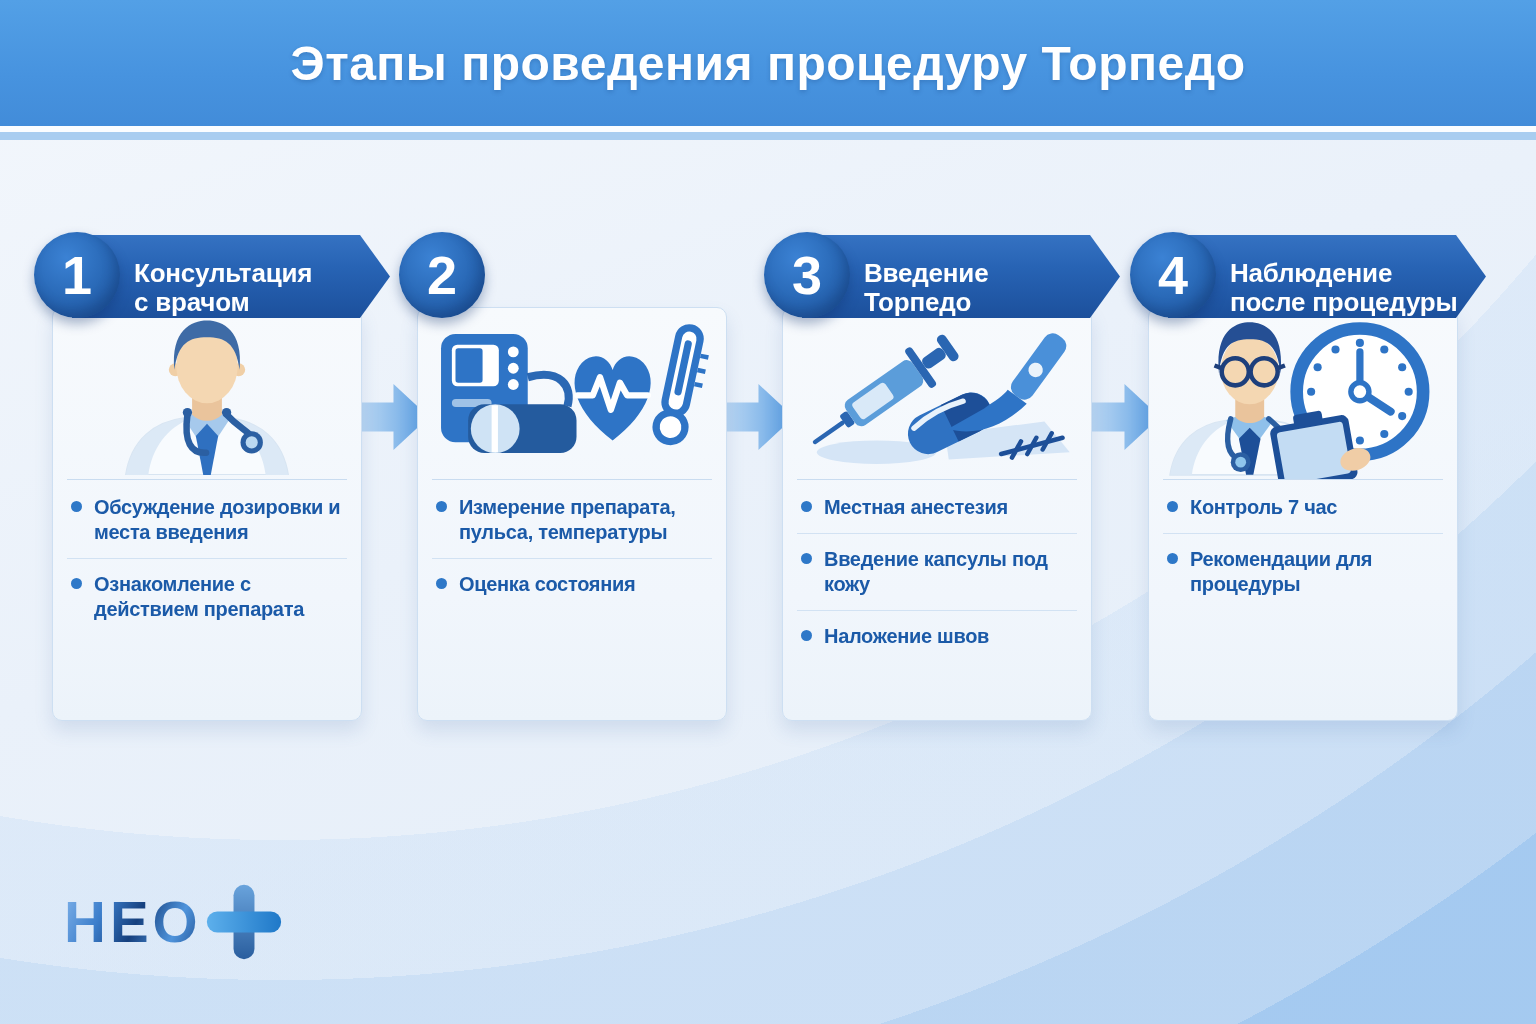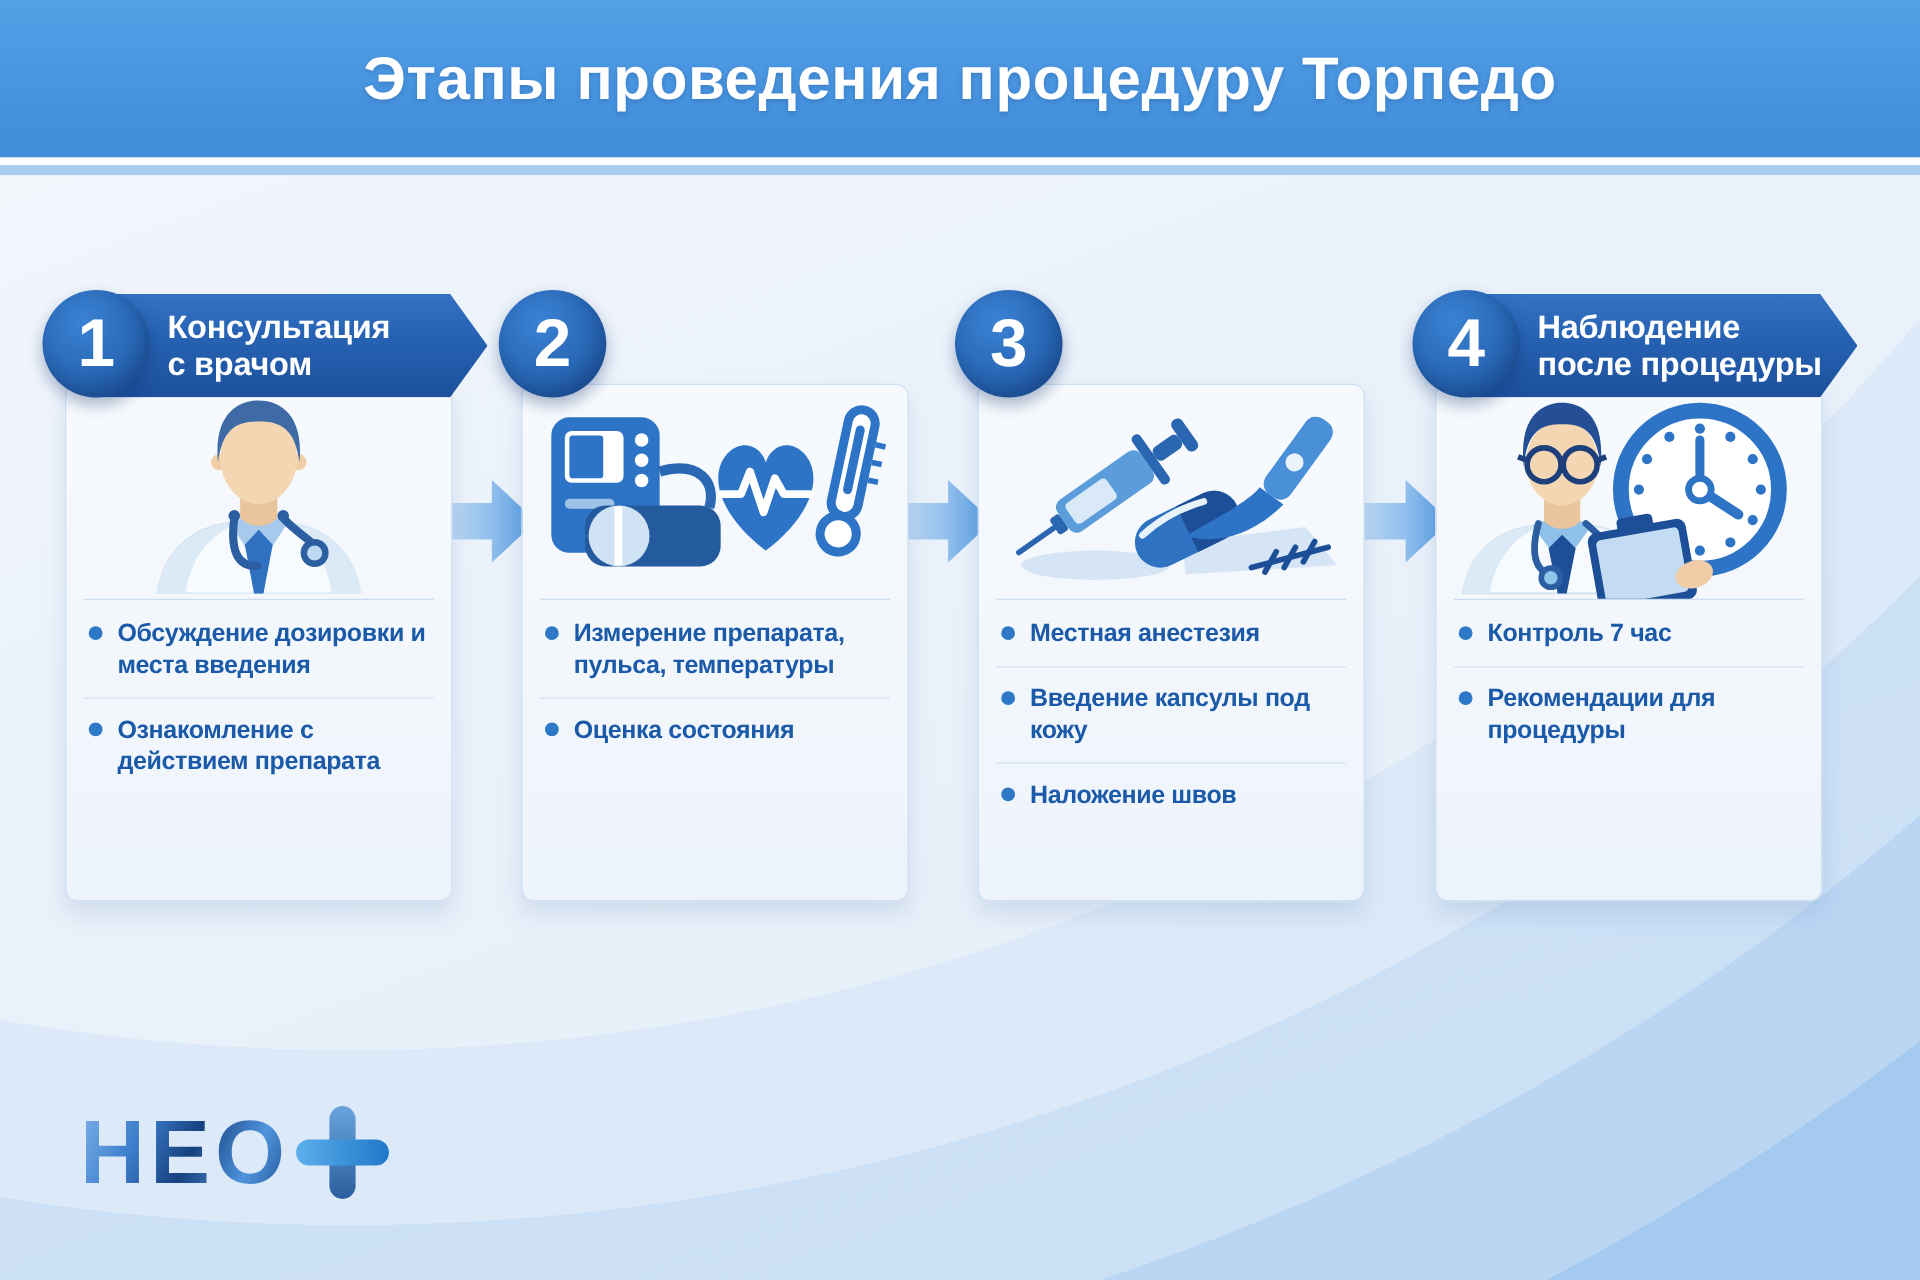--- a/index.html
+++ b/index.html
@@ -27,21 +27,21 @@
   .line-white { position:absolute; left:0; top:126px; width:100%; height:6px; background:#fbfdff; }
   .line-blue  { position:absolute; left:0; top:132px; width:100%; height:8px; background:#a9cdf0; }
 
   
   .card { position:absolute; top:235px; width:310px; height:497px; }
   .c1 { left:52px; } .c2 { left:417px; } .c3 { left:782px; } .c4 { left:1148px; }
 
   .banner { position:absolute; left:20px; top:0; width:318px; height:83px;
     background:linear-gradient(180deg,#3572c2 0%,#2763b4 40%,#1c509c 100%);
     clip-path:polygon(0 0, calc(100% - 30px) 0, 100% 50%, calc(100% - 30px) 100%, 0 100%);
-    display:flex; align-items:center; padding-left:62px; z-index:2; }
+    display:flex; align-items:flex-end; padding-left:62px; z-index:2; }
   .banner-title { color:#ffffff; font-size:26px; font-weight:bold; line-height:1.14;
     white-space:pre-line; letter-spacing:-.2px; }
 
   .num-circle { position:absolute; left:-18px; top:-3px; width:86px; height:86px; border-radius:50%;
     background:radial-gradient(circle at 38% 30%,#3b82d4 0%,#2a6ab8 48%,#1b4f97 100%);
     box-shadow:0 6px 12px rgba(15,50,110,.35), inset -5px -7px 12px rgba(10,40,90,.28);
     display:flex; align-items:center; justify-content:center; z-index:3; }
   .num-circle span { color:#ffffff; font-size:54px; font-weight:bold; }
 
   .body { position:absolute; left:0; top:72px; width:310px; height:414px;
@@ -59,21 +59,21 @@
   .b-text { flex:1; color:#1b5aa8; font-size:20px; font-weight:bold; line-height:1.25; letter-spacing:-.3px; }
 
   
   .flow-arrow { position:absolute; top:384px; width:74px; height:66px;
     background:linear-gradient(90deg,#c3dcf5 0%,#8cbceb 55%,#539ae2 100%);
     clip-path:polygon(0 28%, 52% 28%, 52% 0, 100% 50%, 52% 100%, 52% 72%, 0 72%); }
   .a1 { left:355px; } .a2 { left:720px; } .a3 { left:1086px; }
 
   
   .logo { position:absolute; left:64px; top:882px; display:flex; align-items:center; }
-  .logo-text { font-size:72px; font-weight:bold; letter-spacing:4px; line-height:1; color:#2a63b0;
+  .logo-text { font-size:58px; font-weight:bold; letter-spacing:4px; line-height:1; color:#2a63b0;
     background:linear-gradient(115deg,#7fb2ea 0%,#3c7ecb 28%,#16407e 52%,#4f94dc 78%,#1d4c8e 100%);
     -webkit-background-clip:text; background-clip:text; -webkit-text-fill-color:transparent; }
   .logo-plus { margin-left:2px; display:flex; }
 
   svg { display:block; }
 </style>
 </head>
 <body>
 
 <div class="poster">
@@ -161,20 +161,24 @@
           </li>
         <li>
             <span class="dot"></span>
             <span class="b-text">Оценка состояния</span>
           </li>
       </ul>
     </div>
   </div>
 
   <div class="card c3">
+    <div class="banner">
+      <div class="banner-title">Введение
+Торпедо</div>
+    </div>
     <div class="num-circle">
       <span>3</span>
     </div>
     <div class="body">
       <div class="icon-row">
         <svg viewBox="0 0 310 170" width="290" height="159">
           <ellipse cx="88" cy="150" rx="66" ry="13" fill="#d5e5f6"></ellipse>
           <path d="M168 158 L302 150 L274 116 L164 130 Z" fill="#d5e5f6"></path>
           <g transform="rotate(-35 95 88)">
             <rect x="2" y="84" width="42" height="5" rx="2.5" fill="#2a66b2"></rect>

